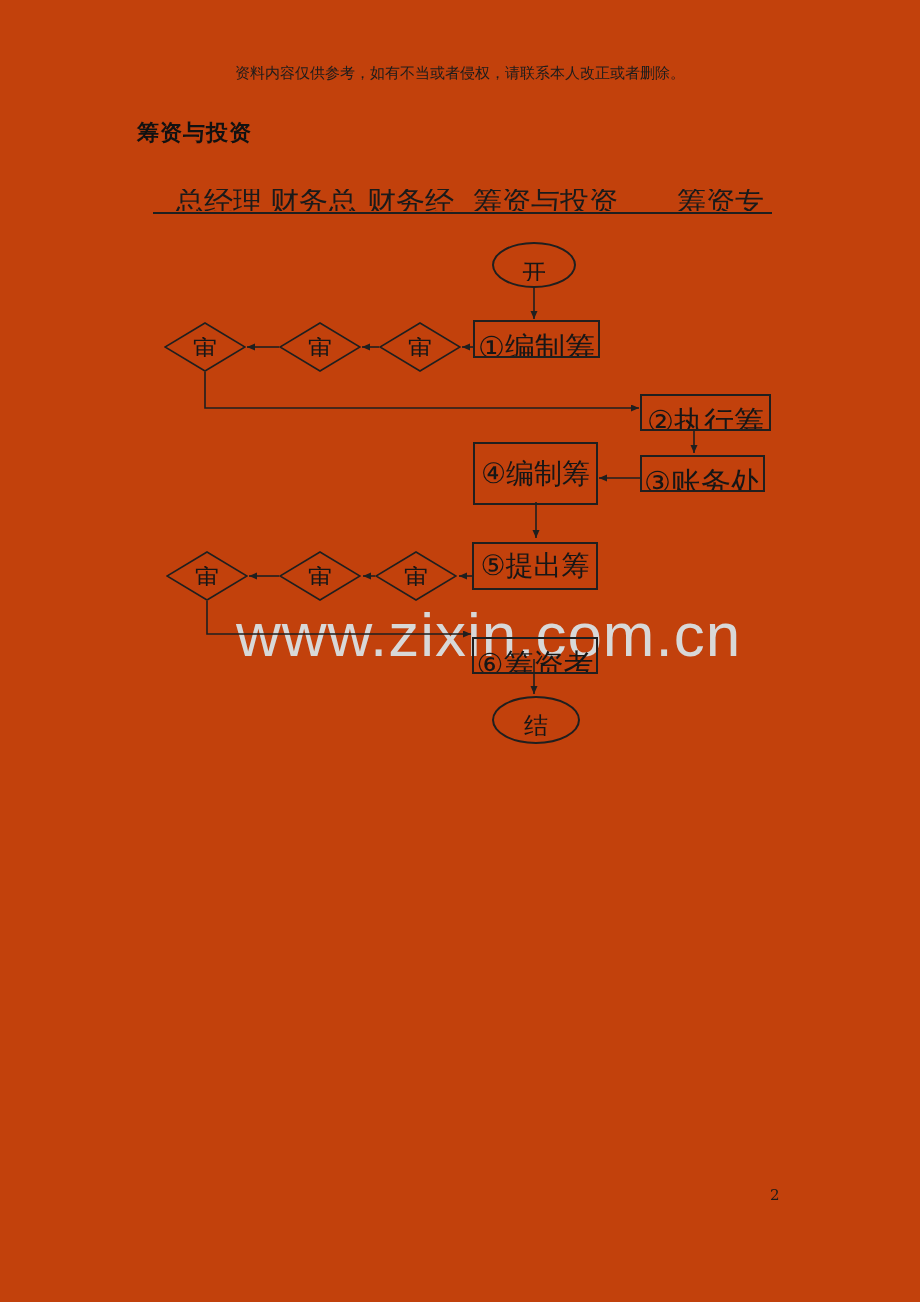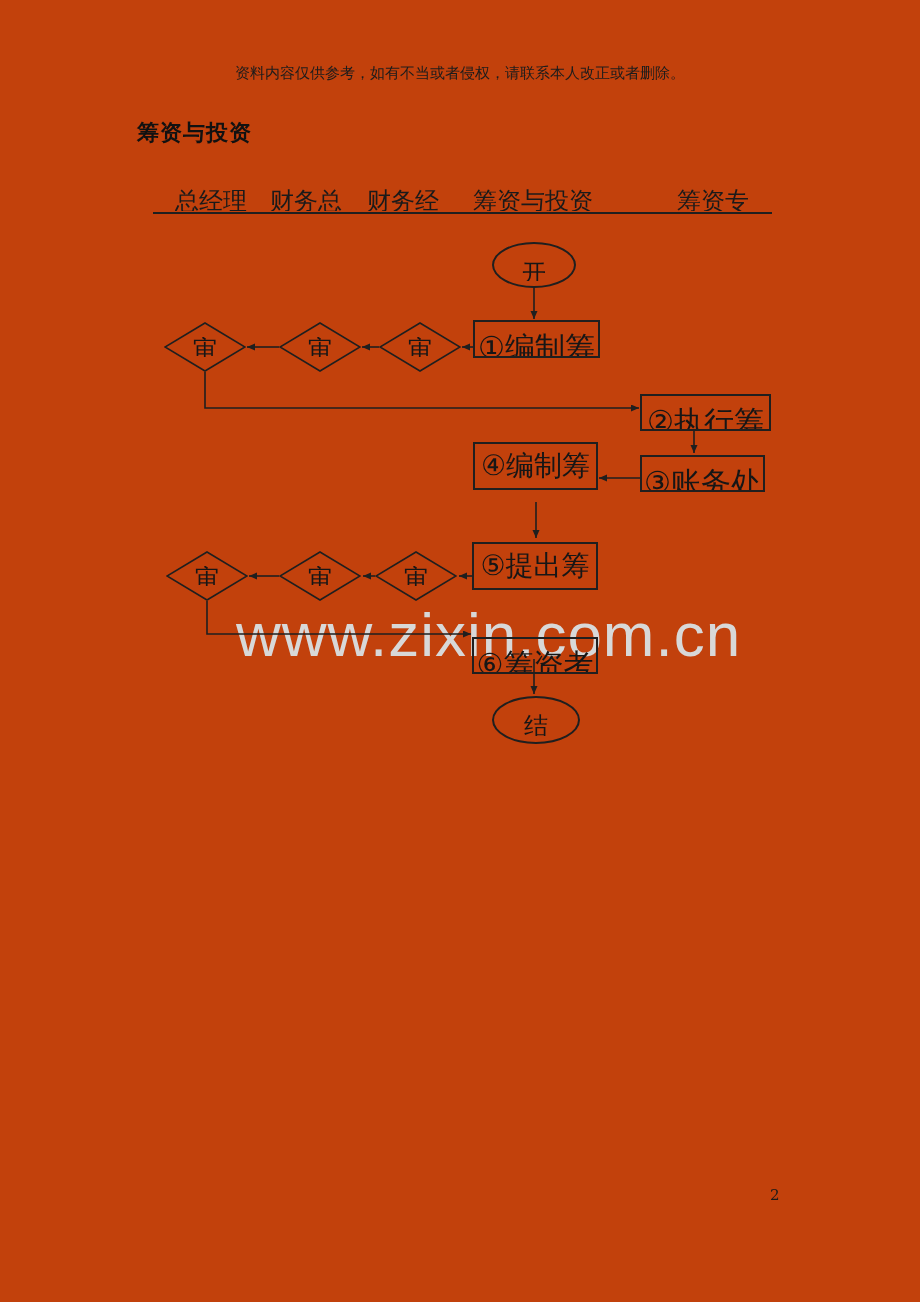--- a/index.html
+++ b/index.html
@@ -4,21 +4,21 @@
 <style>
   html,body{margin:0;padding:0;background:#fff;}
   .page{position:relative;width:920px;height:1302px;background:#c2410c;overflow:hidden;
         font-family:"DejaVu Sans","Liberation Sans",sans-serif;color:#1a1a1a;}
   .disclaimer{position:absolute;left:0;top:64px;width:920px;text-align:center;
         font-family:"DejaVu Serif","Liberation Serif",serif;font-size:15px;color:#1c1c1c;}
   .doc-title{position:absolute;left:137px;top:118px;font-size:22px;font-weight:bold;
         letter-spacing:1px;color:#111;}
   .watermark{position:absolute;left:236px;top:599px;font-size:62px;color:#d8d8d8;
         letter-spacing:1px;z-index:1;font-family:"Liberation Sans",sans-serif;}
-  .lane-header{position:absolute;top:189px;height:22px;overflow:hidden;font-size:24px;
+  .lane-header{position:absolute;top:189px;height:22px;overflow:hidden;font-size:29px;
         line-height:25px;color:#1a1a1a;white-space:nowrap;z-index:3;}
   .header-rule{position:absolute;left:153px;top:212px;width:619px;height:2px;background:#1f1f1f;z-index:3;}
   .connectors{position:absolute;left:0;top:0;z-index:2;}
   .node{position:absolute;box-sizing:border-box;z-index:3;background:transparent;}
   .rect{border:2px solid #1f1f1f;overflow:hidden;}
   .oval{border:2px solid #1f1f1f;border-radius:50%;overflow:hidden;}
   .dshape{position:absolute;left:0;top:0;width:100%;height:100%;display:block;}
   .clipwin{position:absolute;left:0;right:0;overflow:hidden;text-align:center;
         white-space:nowrap;color:#161616;}
   .center-label{position:absolute;left:0;right:0;top:50%;transform:translateY(-50%);
@@ -93,21 +93,21 @@
   </div>
 
   <div class="node rect" style="left:640px;top:394px;width:131px;height:37px;">
     <div class="clipwin" style="top:11px;height:26px;font-size:30px;line-height:30px;">②执行筹</div>
   </div>
 
   <div class="node rect" style="left:640px;top:455px;width:125px;height:37px;">
     <div class="clipwin" style="top:11px;height:26px;font-size:30px;line-height:30px;">③账务处</div>
   </div>
 
-  <div class="node rect" style="left:473px;top:442px;width:125px;height:48px;">
+  <div class="node rect" style="left:473px;top:442px;width:125px;height:63px;">
     <div class="center-label">④编制筹</div>
   </div>
 
   <div class="node rect" style="left:472px;top:542px;width:126px;height:48px;">
     <div class="center-label">⑤提出筹</div>
   </div>
 
   <div class="node" style="left:375px;top:551px;width:82px;height:50px;">
     <svg class="dshape" viewBox="0 0 82 50" preserveAspectRatio="none">
         <polygon points="41,1 81,25 41,49 1,25" fill="none" stroke="#1f1f1f" stroke-width="1.6"></polygon>

